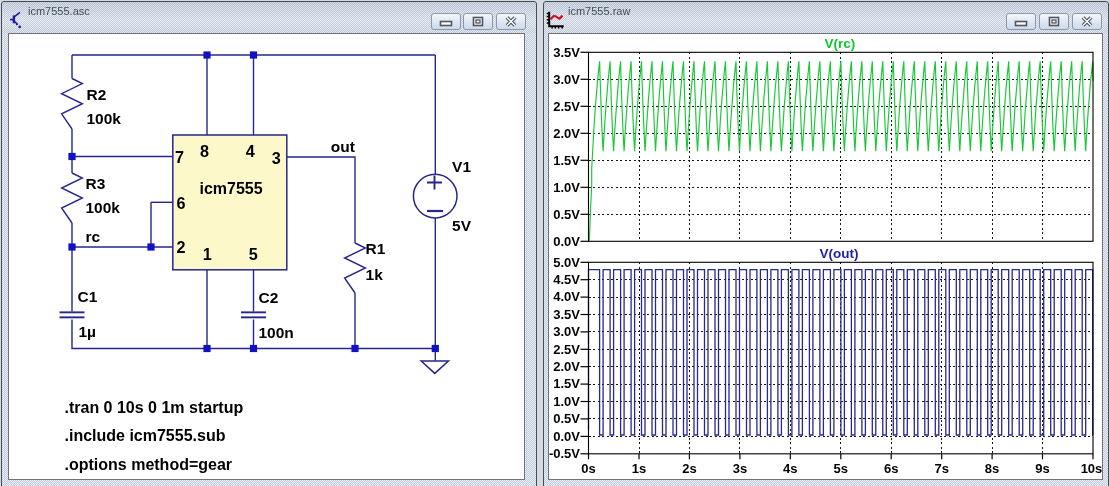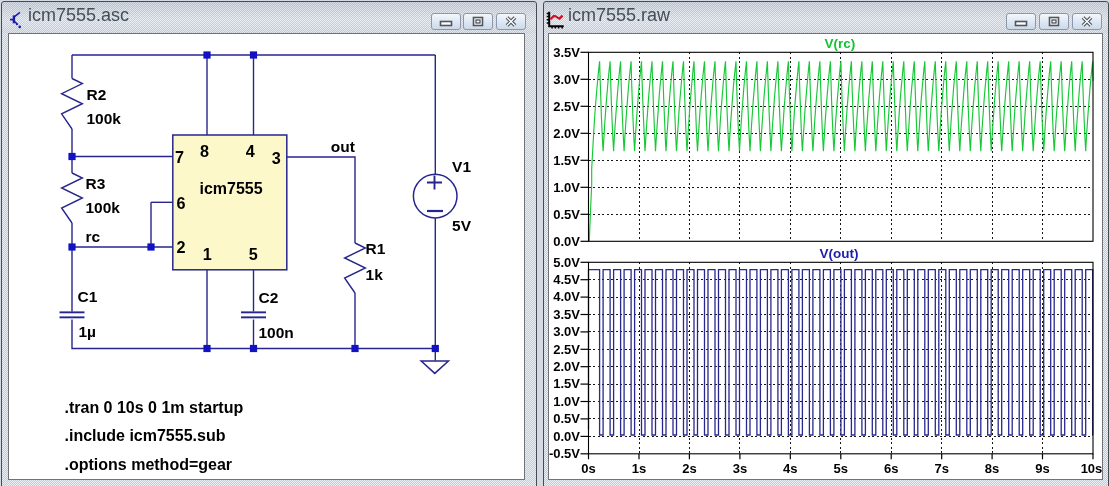--- a/index.html
+++ b/index.html
@@ -3,21 +3,21 @@
 html,body{margin:0;padding:0;}
 body{width:1109px;height:486px;overflow:hidden;position:relative;
  background:#d6dbe3;font-family:"Liberation Sans",sans-serif;}
 .win{position:absolute;top:1px;height:489px;border:1px solid #454c56;
  border-radius:3px 3px 0 0;box-sizing:border-box;
  background-color:#d9e3f0;
  background-image:linear-gradient(45deg,#c0cbdb 25%,transparent 25%,transparent 75%,#c0cbdb 75%),
  linear-gradient(45deg,#c0cbdb 25%,#e9edf4 25%,#e9edf4 75%,#c0cbdb 75%);
  background-size:2px 2px;background-position:0 0,1px 1px;}
 .client{position:absolute;border:1px solid #6f7277;background:#fff;}
-.title{position:absolute;top:3px;font-size:18px;color:#434e57;}
+.title{position:absolute;top:3px;font-size:11px;color:#434e57;}
 .tbar{position:absolute;left:0;top:0;width:100%;height:31px;
  background:linear-gradient(rgba(140,152,170,0.22),rgba(255,255,255,0.10) 60%,rgba(160,170,185,0.10));}
 .btn{position:absolute;top:11px;width:28px;height:15px;border:1px solid #8b98ab;border-radius:3px;
  background:linear-gradient(#f3f7fb,#dfe8f3 50%,#cddaeb);}
 .btn svg{position:absolute;left:0;top:0;}
 .gd{stroke:#161616;stroke-width:1;stroke-dasharray:2.1 2.4;fill:none;shape-rendering:crispEdges;}
 .fr{stroke:#000;stroke-width:1.1;fill:none;}
 .tk{stroke:#000;stroke-width:1.2;fill:none;}
 .yl{font:bold 13px "Liberation Sans",sans-serif;text-anchor:end;fill:#000;}
 .xl{font:bold 13px "Liberation Sans",sans-serif;text-anchor:middle;fill:#000;}

